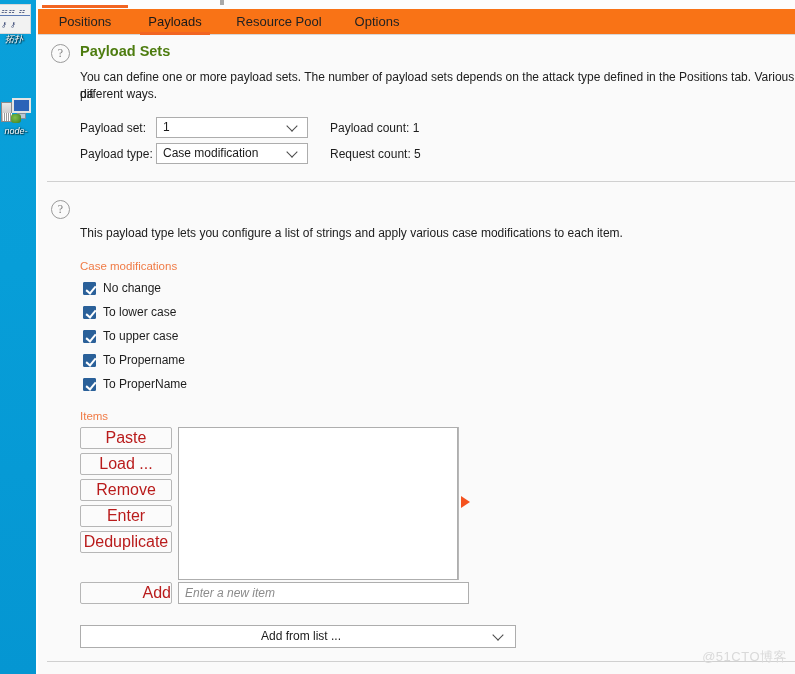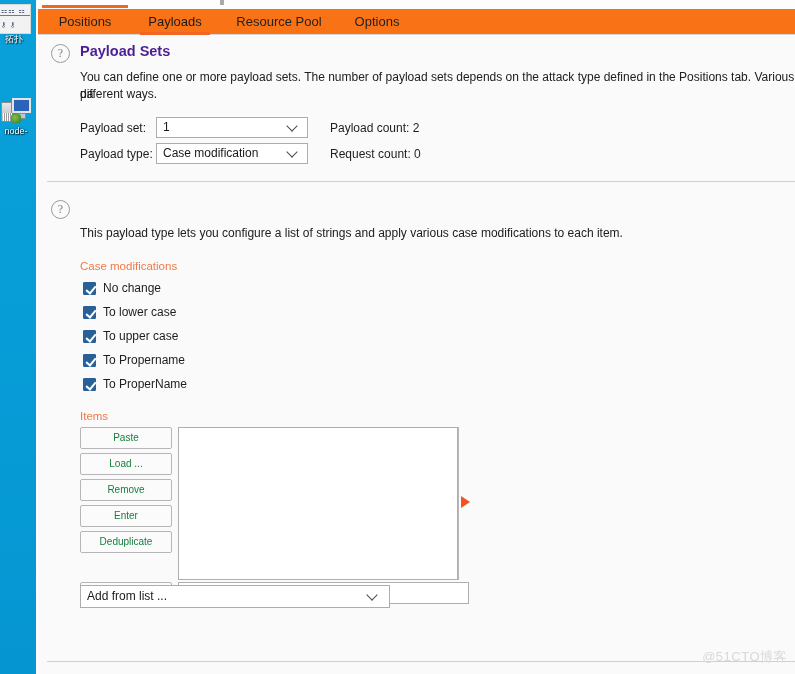--- a/index.html
+++ b/index.html
@@ -9,20 +9,21 @@
     overflow: hidden;
     font-family: "Liberation Sans", sans-serif;
   }
   body { background: #0b9fd8; }
 
   
   #desktop {
     position: absolute; left: 0; top: 0; width: 36px; height: 674px;
     background: linear-gradient(180deg,#0aa0da 0%, #079ed8 40%, #0596d2 100%);
     overflow: hidden;
+    font-style: italic;
   }
   .desk-icon { position: absolute; width: 36px; text-align: center; }
   .desk-thumb {
     width: 34px; height: 30px; margin: 0 auto;
     background: #f2f2f2; border: 1px solid #d8d8d8;
     position: relative; overflow: hidden;
   }
   .mini-row { position: absolute; left: 3px; font-size: 7px; color: #2a3a6a;
               letter-spacing: 1px; white-space: nowrap; }
   .desk-label {
@@ -90,21 +91,21 @@
   }
 
   .help-icon {
     position: absolute; width: 19px; height: 19px; border-radius: 50%;
     border: 1.4px solid #9a9a9a; color: #7a7a7a;
     font-size: 12px; line-height: 17px; text-align: center;
     font-family: "Liberation Serif", serif;
   }
 
   .sec-title {
-    position: absolute; font-size: 14.5px; font-weight: bold; color: #4c1d95;
+    position: absolute; font-size: 14.5px; font-weight: bold; color: #4d7c0f;
     white-space: nowrap;
   }
   .sec-desc {
     position: absolute; font-size: 12px; color: #202020; line-height: 17px;
   }
   .divider {
     position: absolute; height: 1px; background: #d0d0d0;
   }
   .flabel {
     position: absolute; font-size: 12px; color: #1d1d1d; white-space: nowrap;
@@ -149,21 +150,21 @@
   }
   .cblabel {
     position: absolute; left: 20px; top: 0px; font-size: 12px; color: #1d1d1d;
     white-space: nowrap;
   }
 
   
   .btn {
     position: absolute; height: 22px; background: #fbfbfb;
     border: 1px solid #b6b6b6; border-radius: 2px;
-    font-size: 10px; color: #15803d; text-align: center; line-height: 20px;
+    font-size: 16px; color: #b91c1c; text-align: center; line-height: 20px;
     cursor: default; white-space: nowrap;
   }
 
   
   #listbox {
     position: absolute; background: #ffffff; border: 1px solid #aeaeae;
   }
   #list-divider {
     position: absolute; width: 1px; background: #b7b7b7;
   }
@@ -238,28 +239,28 @@
     <div class="sec-title" style="left:42px; top:7px;">Payload Sets</div>
 
     <div class="sec-desc" style="left:42px; top:33px; width:720px;">You can define one or more payload sets. The number of payload sets depends on the attack type defined in the Positions tab. Various pa</div>
     <div class="sec-desc" style="left:42px; top:50px; width:720px;">different ways.</div>
 
     <div class="flabel" style="left:42px; top:85px;">Payload set:</div>
     <div class="combo" style="left:118px; top:81px; width:152px;">
       <span>1</span>
       <span class="chev" style="right:10px;"></span>
     </div>
-    <div class="count-label" style="left:292px; top:85px;">Payload count:  2</div>
+    <div class="count-label" style="left:292px; top:85px;">Payload count:  1</div>
 
     <div class="flabel" style="left:42px; top:111px;">Payload type:</div>
     <div class="combo" style="left:118px; top:107px; width:152px;">
       <span>Case modification</span>
       <span class="chev" style="right:10px;"></span>
     </div>
-    <div class="count-label" style="left:292px; top:111px;">Request count:  0</div>
+    <div class="count-label" style="left:292px; top:111px;">Request count:  5</div>
 
     <div class="divider" style="left:9px; top:145px; width:748px;"></div>
 
     <div class="help-icon" style="left:13px; top:164px;">?</div>
 
 
     <div class="sec-desc" style="left:42px; top:189px; width:700px;">This payload type lets you configure a list of strings and apply various case modifications to each item.</div>
 
     <div class="subhead" style="left:42px; top:224px;">Case modifications</div>
 
@@ -297,21 +298,21 @@
     <div id="list-divider" style="left:420px; top:391px; height:153px;"></div>
 
     <div id="orange-arrow" style="left:423px; top:460px;"></div>
 
     <div class="btn" style="left:42px; top:546px; width:92px;text-align:right;">Add</div>
 
     <div class="tinput" style="left:140px; top:546px; width:291px;">
       <span class="ph">Enter a new item</span>
     </div>
 
-    <div class="combo" style="left:42px; top:549px; width:310px; height:23px; line-height:21px;">
+    <div class="combo" style="left:42px; top:589px; width:436px; height:23px; line-height:21px;text-align:center;">
       <span>Add from list ...</span>
       <span class="chev" style="right:12px;"></span>
     </div>
 
     <div class="divider" style="left:9px; top:625px; width:748px;"></div>
 
   </div>
 
   <div id="watermark">@51CTO博客</div>
 </div>

